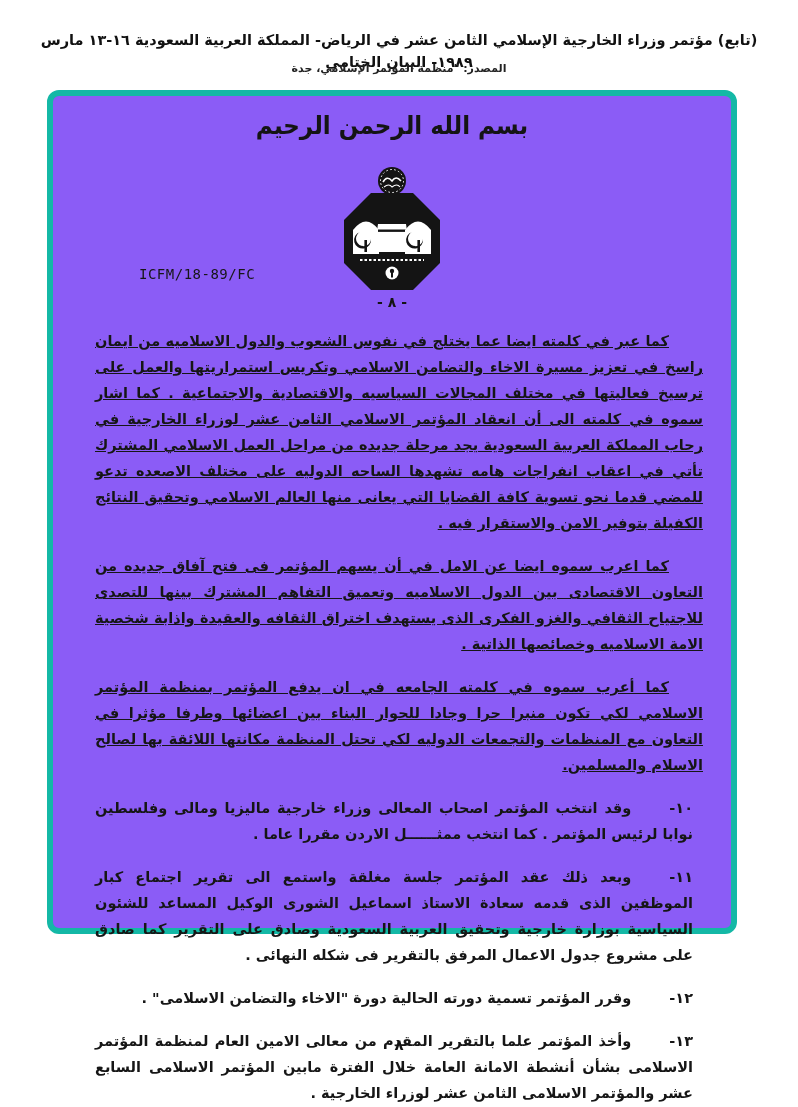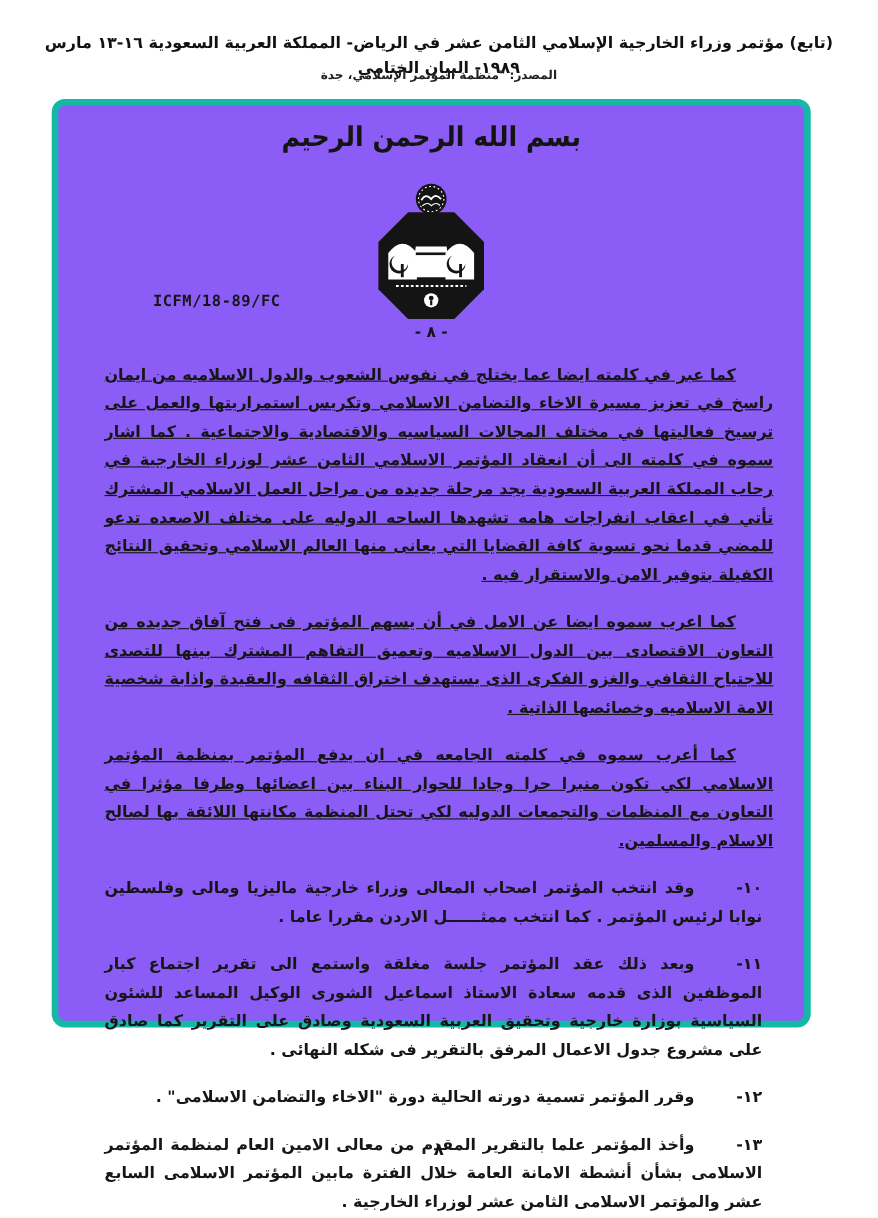--- a/index.html
+++ b/index.html
@@ -59,21 +59,21 @@
     position: absolute;
     top: 70px; left: 50%;
     transform: translateX(-50%);
     width: 108px; height: 126px;
   }
   .ref {
     position: absolute;
     top: 170px; left: 86px;
     font-family: "DejaVu Sans Mono", monospace;
     font-size: 14px;
-    font-weight: 700;
+    font-weight: 400;
     letter-spacing: 0.5px;
     color: #161616;
   }
   .pg-marker {
     position: absolute;
     top: 198px; left: 0; right: 0;
     direction: rtl;
     text-align: center;
     font-weight: bold;
     font-size: 14px;

